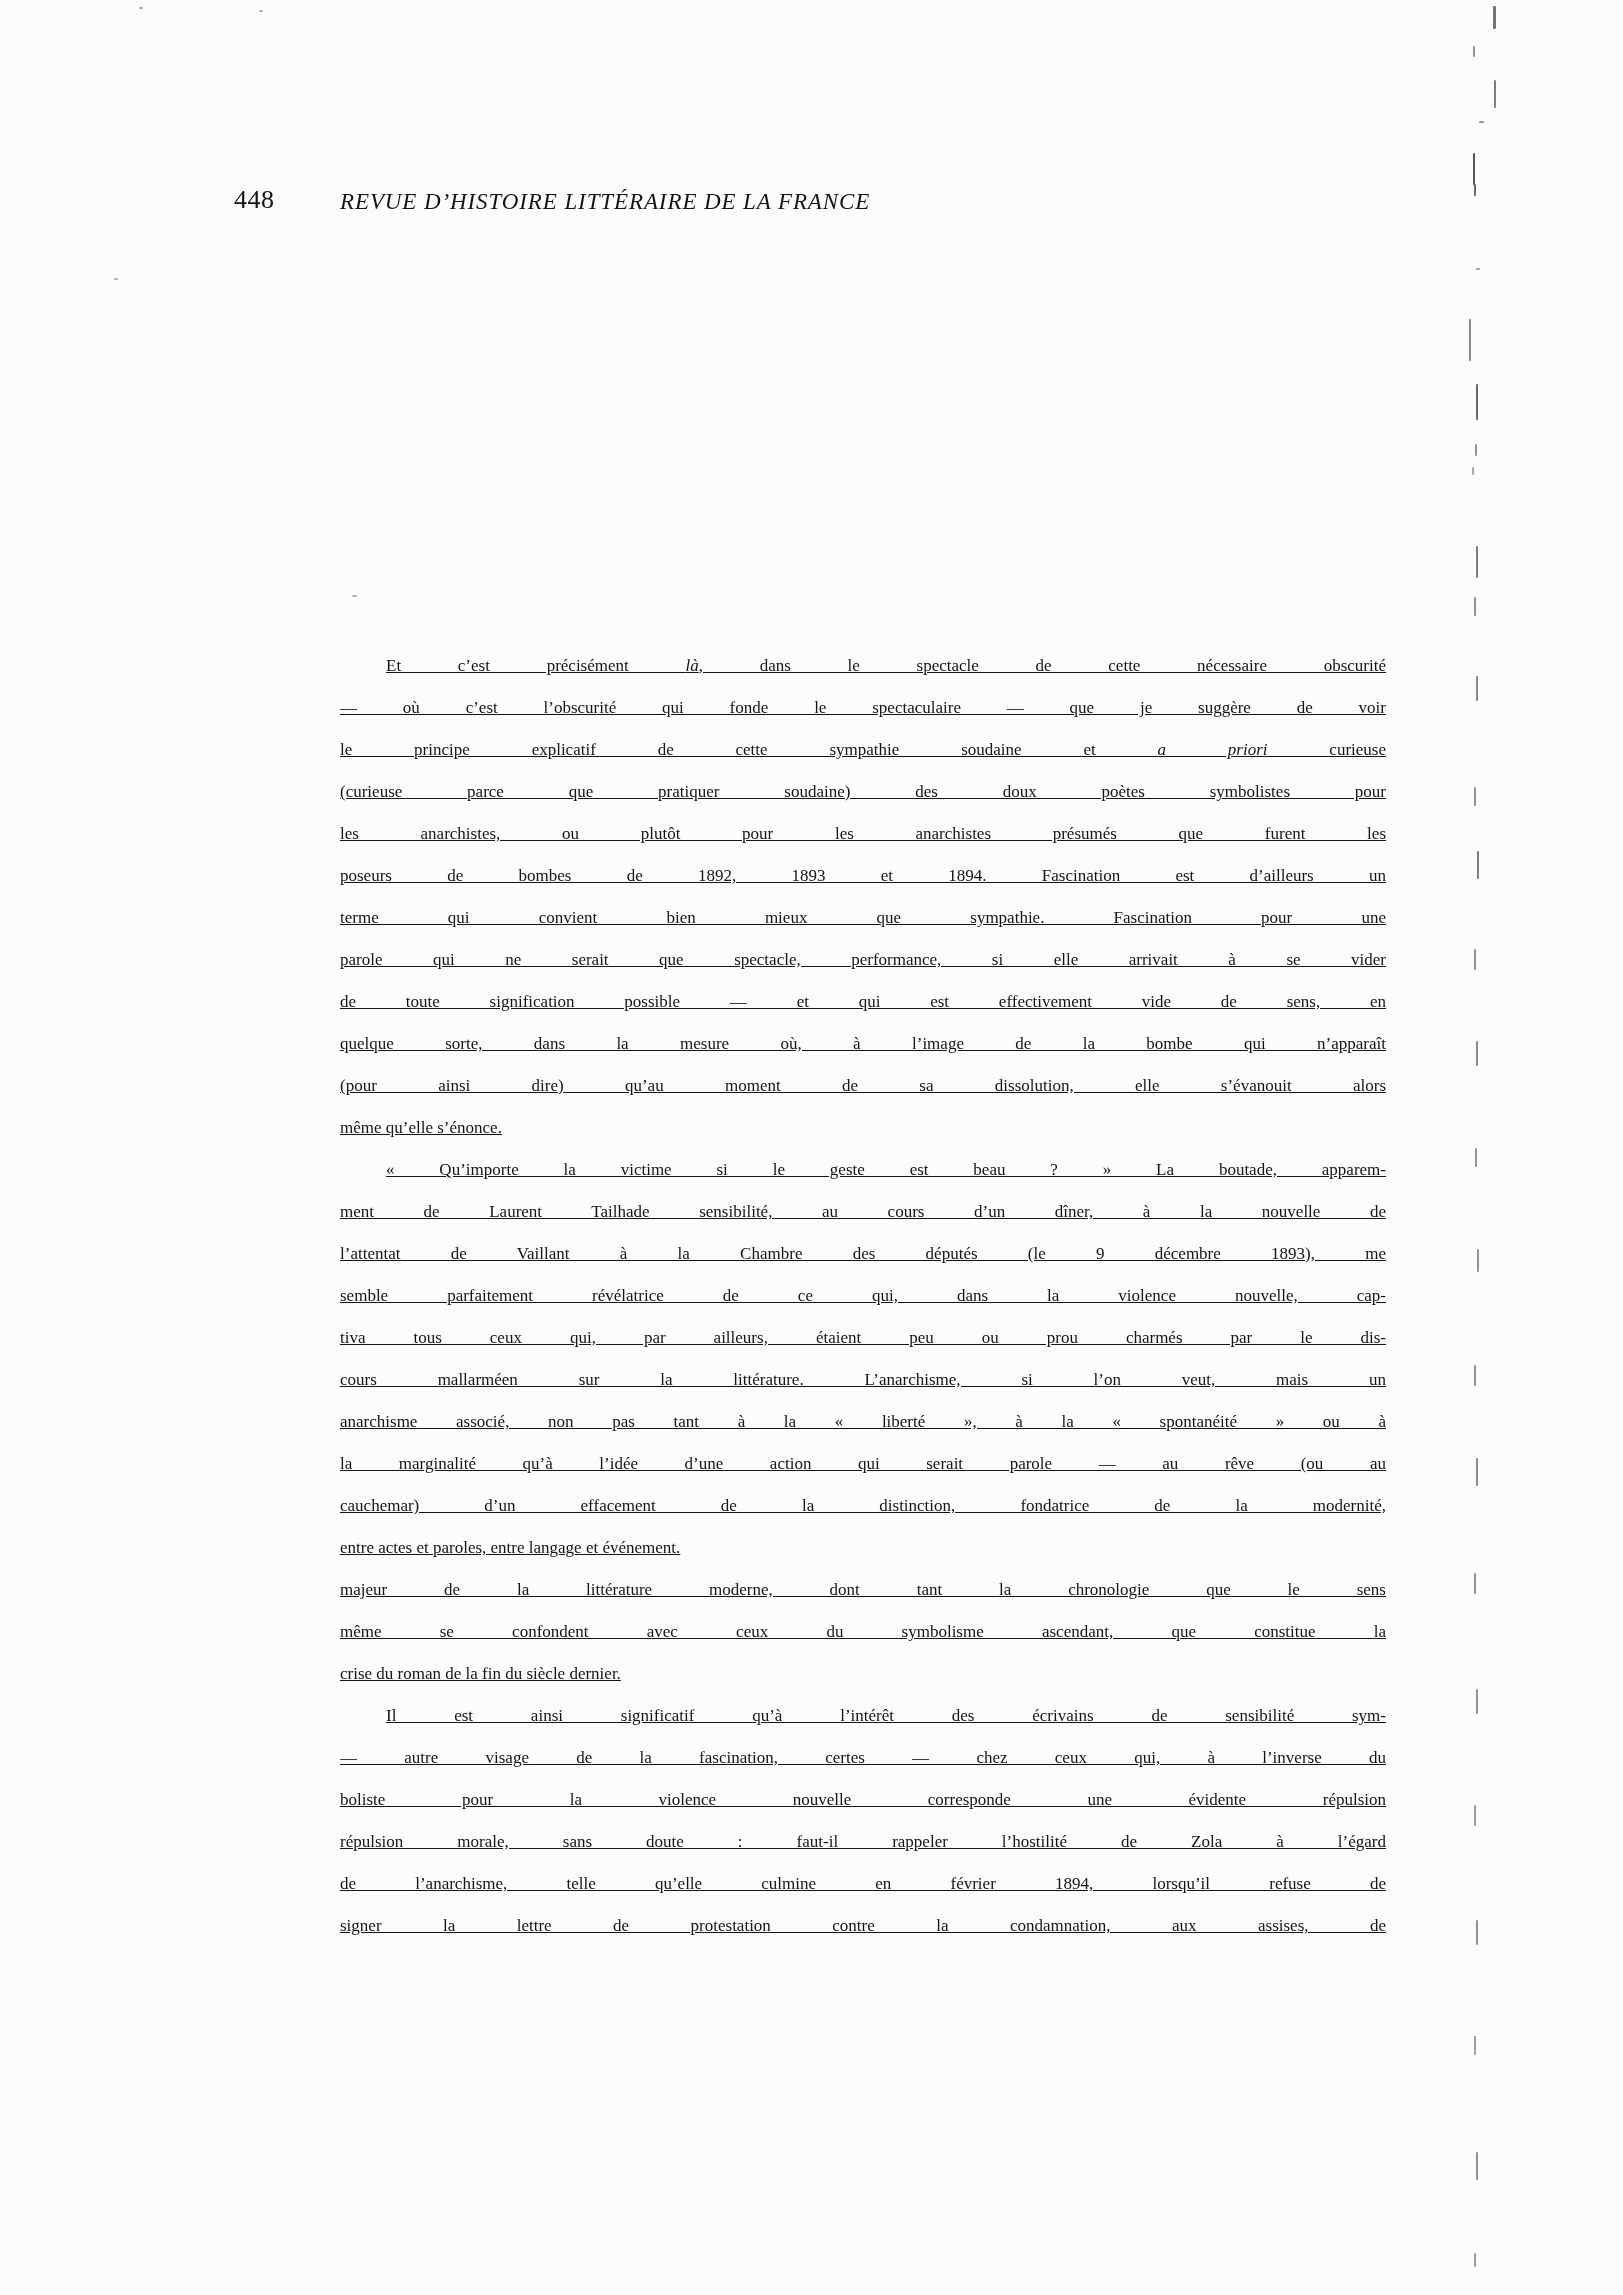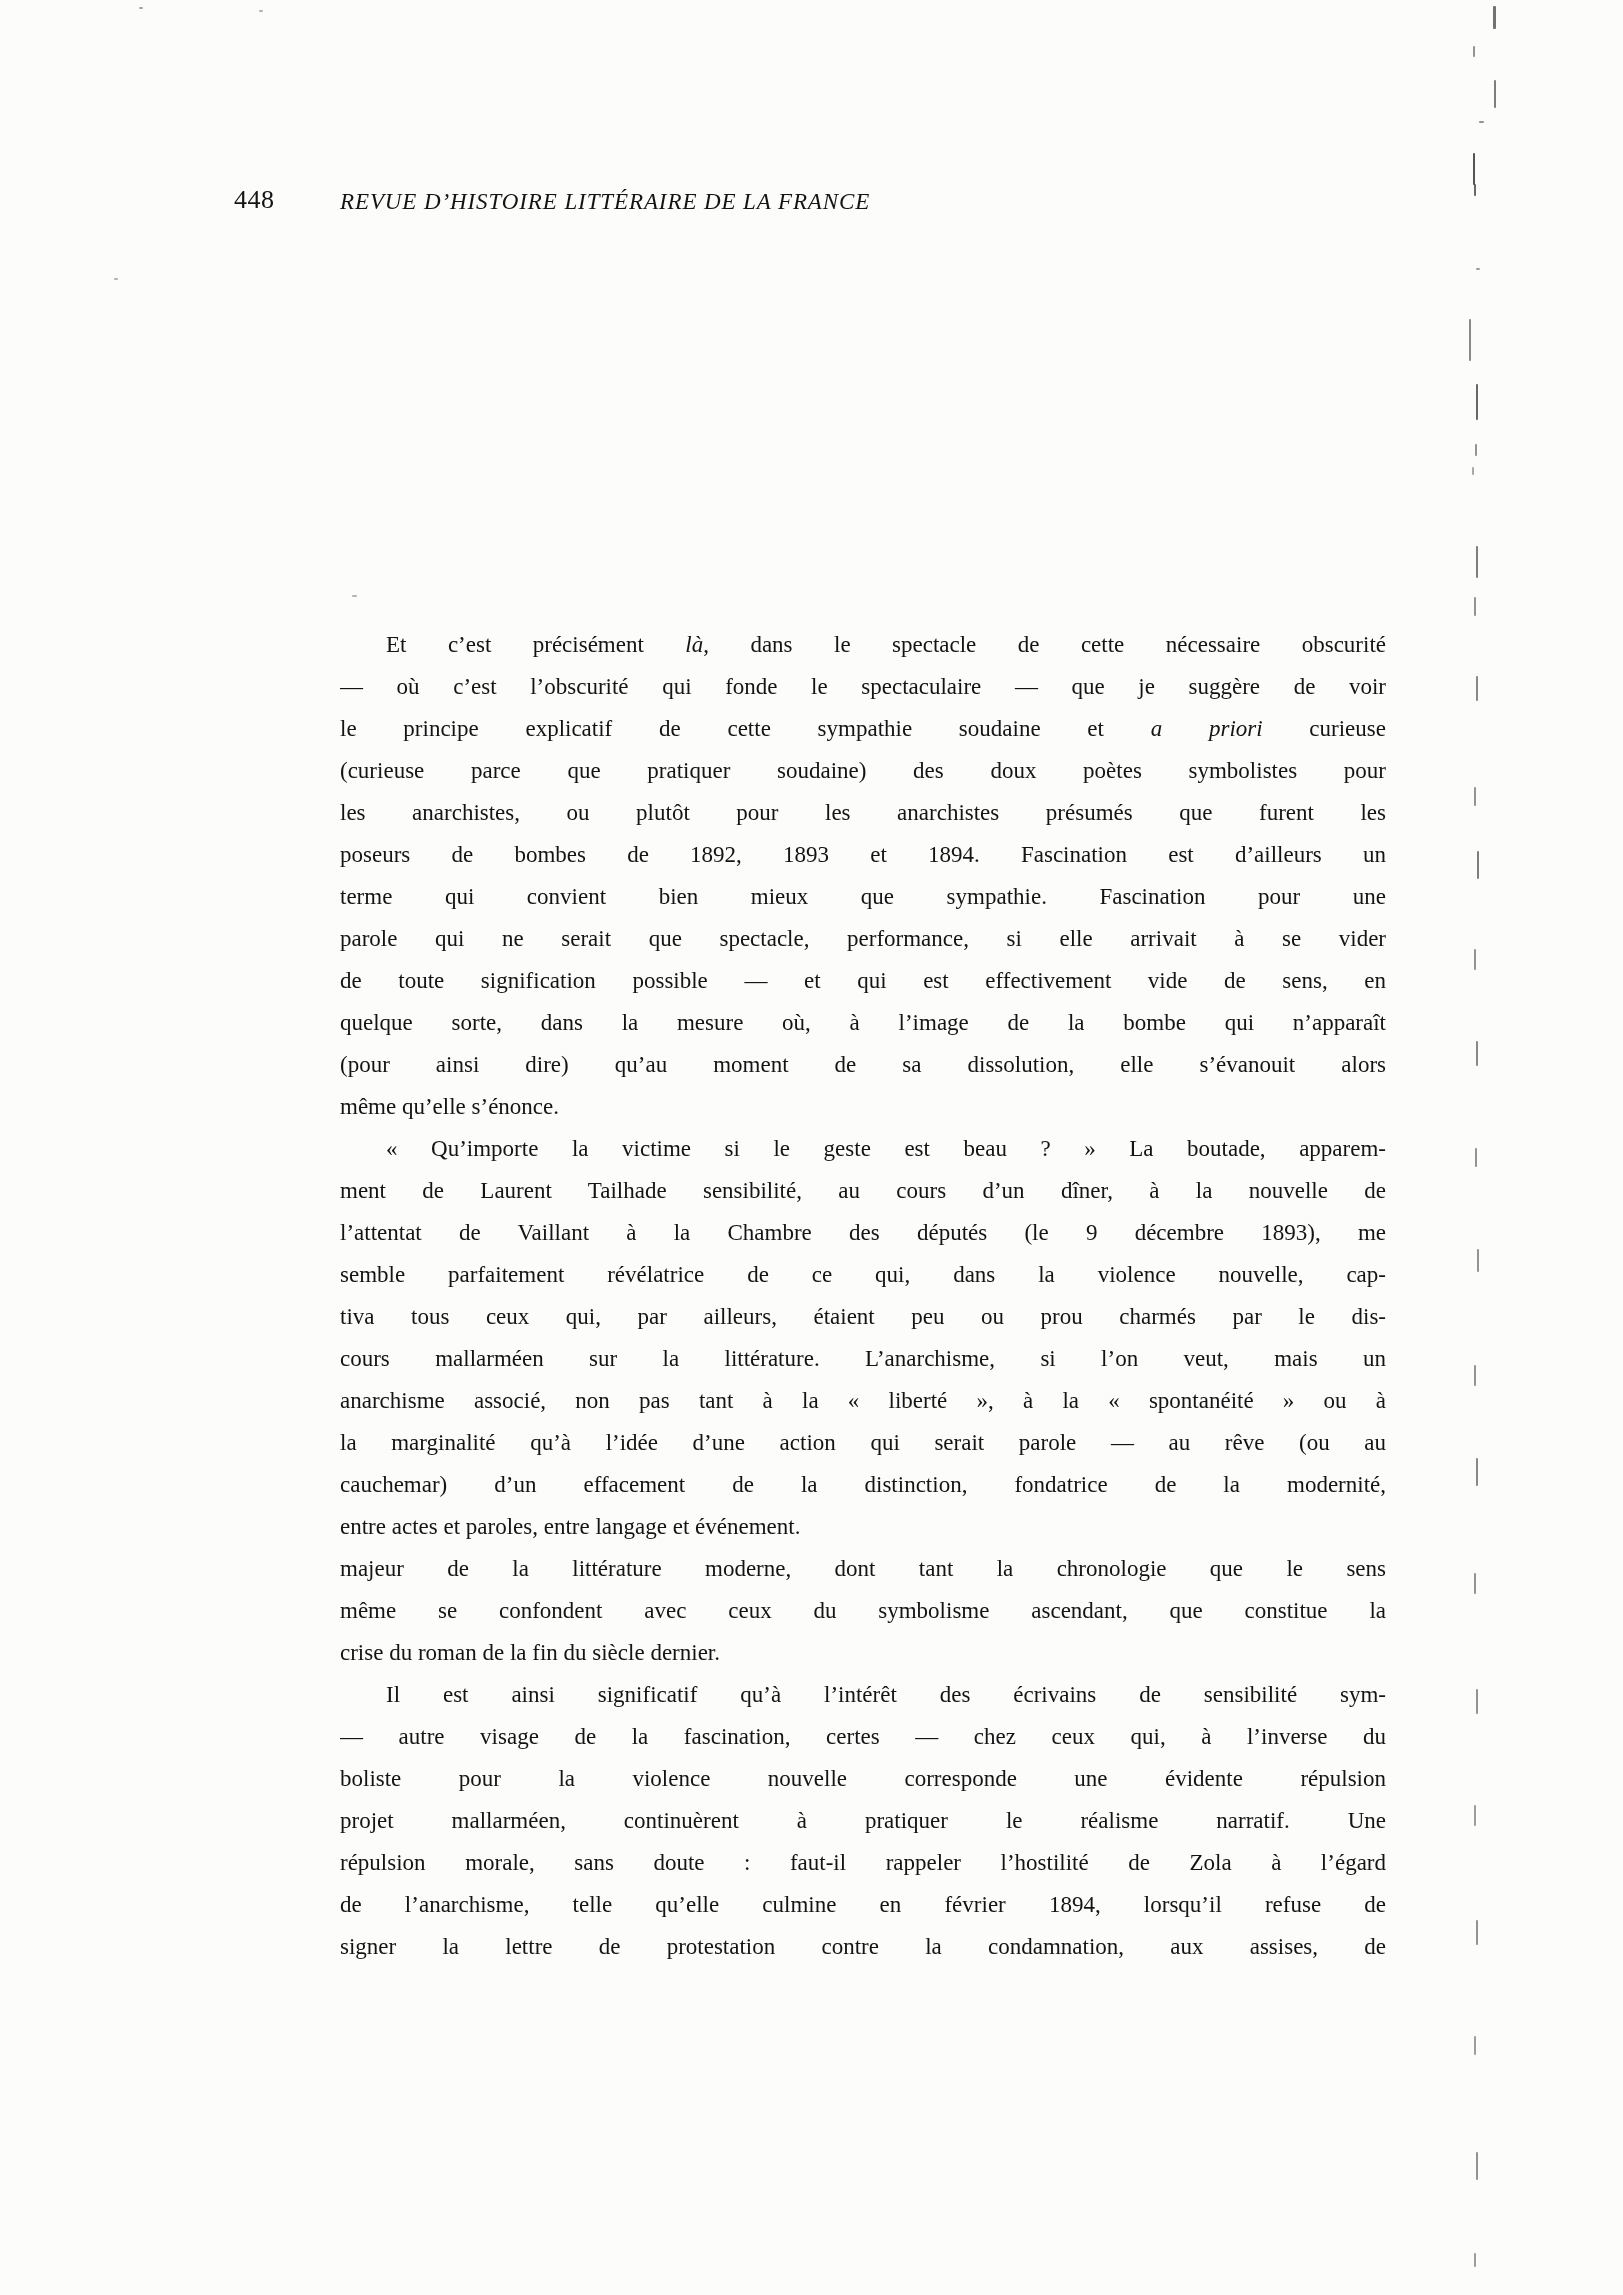--- a/index.html
+++ b/index.html
@@ -32,23 +32,24 @@
     top: 189px;
     width: 1046px;
     text-align: left;
     font-size: 23px;
     letter-spacing: 0.9px;
     font-style: italic;
   }
   .text-block {
     position: absolute;
     left: 340px;
-    top: 624px;
+    top: 645px;
     width: 1046px;
-    font-size: 23px;
+    font-size: 17px;
+    text-decoration: underline;
   }
   .line {
     height: 42px;
     line-height: 42px;
     overflow: hidden;
   }
   .line.indent {
     text-indent: 46px;
   }
   .line.jl {
@@ -99,21 +100,20 @@
       <div class="line jl"><span>anarchisme associé, non pas tant à la « liberté », à la « spontanéité » ou à</span></div>
       <div class="line jl"><span>la marginalité qu’à l’idée d’une action qui serait parole — au rêve (ou au</span></div>
       <div class="line jl"><span>cauchemar) d’un effacement de la distinction, fondatrice de la modernité,</span></div>
       <div class="line"><span>entre actes et paroles, entre langage et événement.</span></div>
       <div class="line jl"><span>majeur de la littérature moderne, dont tant la chronologie que le sens</span></div>
       <div class="line jl"><span>même se confondent avec ceux du symbolisme ascendant, que constitue la</span></div>
       <div class="line"><span>crise du roman de la fin du siècle dernier.</span></div>
       <div class="line indent jl"><span>Il est ainsi significatif qu’à l’intérêt des écrivains de sensibilité sym-</span></div>
       <div class="line jl"><span>— autre visage de la fascination, certes — chez ceux qui, à l’inverse du</span></div>
       <div class="line jl"><span>boliste pour la violence nouvelle corresponde une évidente répulsion</span></div>
-      <div class="line jl"><span>projet mallarméen, continuèrent à pratiquer le réalisme narratif. Une</span></div>
       <div class="line jl"><span>répulsion morale, sans doute : faut-il rappeler l’hostilité de Zola à l’égard</span></div>
       <div class="line jl"><span>de l’anarchisme, telle qu’elle culmine en février 1894, lorsqu’il refuse de</span></div>
       <div class="line jl"><span>signer la lettre de protestation contre la condamnation, aux assises, de</span></div>
     </div>
 <div class="artifact" style="left: 1493px; top: 5.6px; width: 2.8px; height: 23px; opacity: 0.65;"></div>
     <div class="artifact" style="left: 1473px; top: 46px; width: 1.9px; height: 11px; opacity: 0.5;"></div>
     <div class="artifact" style="left: 1494px; top: 80px; width: 1.9px; height: 28px; opacity: 0.6;"></div>
     <div class="artifact" style="left: 1479px; top: 121px; width: 4.6px; height: 2.3px; opacity: 0.5;"></div>
     <div class="artifact" style="left: 1473px; top: 153px; width: 2.3px; height: 32px; opacity: 0.8;"></div>
     <div class="artifact" style="left: 1474px; top: 184px; width: 2.3px; height: 12px; opacity: 0.7;"></div>

